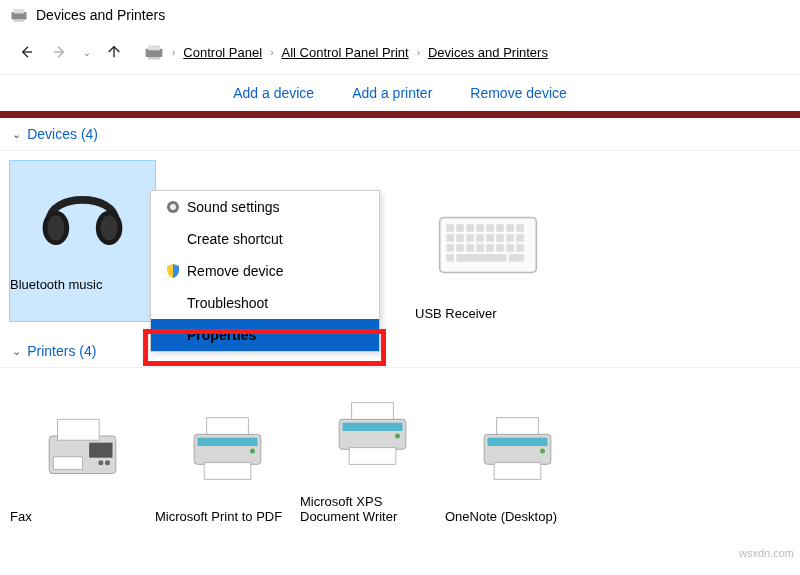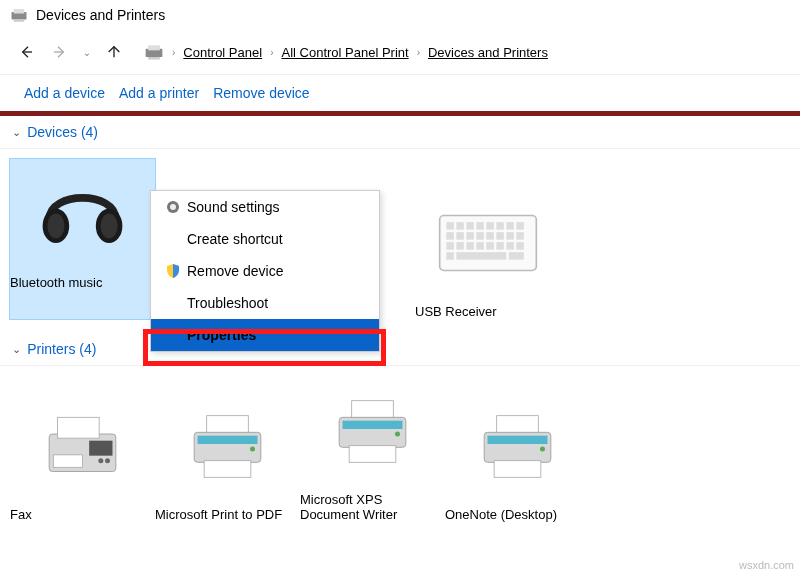--- a/index.html
+++ b/index.html
@@ -7,36 +7,36 @@
 .titlebar { display: flex; align-items: center; gap: 8px; padding: 6px 10px; font-size: 14px; }
 .titlebar-icon { width: 18px; height: 18px; }
 .navbar { display: flex; align-items: center; gap: 6px; padding: 8px 12px; border-bottom: 1px solid #eee; }
 .nav-arrow { width: 28px; height: 28px; display: flex; align-items: center; justify-content: center; color: #666; font-size: 16px; border-radius: 3px; }
 .nav-arrow.active { color: #222; }
 .nav-up { width: 28px; height: 28px; display: flex; align-items: center; justify-content: center; }
 .breadcrumb { display: flex; align-items: center; gap: 4px; margin-left: 10px; }
 .bc-icon { width: 20px; height: 20px; margin-right: 4px; }
 .bc-item { padding: 2px 4px; text-decoration: underline; }
 .bc-sep { color: #888; font-size: 10px; }
-.toolbar { display: flex; gap: 14px; padding: 10px 24px; border-bottom: 5px solid #7f1d1d; }
+.toolbar { display: flex; gap: 38px; padding: 10px 24px; border-bottom: 7px solid #7f1d1d; justify-content: center; }
 .tool-link { color: #0a63c9; font-size: 14px; }
 .section-header { display: flex; align-items: center; gap: 6px; padding: 8px 12px; border-bottom: 1px solid #f0f0f0; }
 .chev { color: #555; font-size: 11px; }
 .section-title { color: #0a63c9; font-size: 14px; }
 .device-row { display: flex; gap: 0; padding: 10px 10px 14px; align-items: flex-end; }
 .device { width: 145px; text-align: left; font-size: 13px; }
 .device .icon-wrap { height: 110px; display: flex; align-items: center; justify-content: center; }
 .device .label { margin-top: 6px; }
 .device.selected { background: #cce8ff; outline: 1px solid #99d1ff; height:160px;}
 .context-menu { position: absolute; left: 150px; top: 190px; width: 230px; background: #fff; border: 1px solid #ccc; box-shadow: 2px 2px 6px rgba(0,0,0,0.15); z-index: 10; padding-bottom: 0; }
 .menu-item { display: flex; align-items: center; gap: 6px; padding: 8px 12px 8px 14px; font-size: 14px; }
 .menu-item .mi-icon { width: 16px; height: 16px; flex-shrink: 0; }
 .menu-item.highlighted { background: #0a63c9; color: #000000; font-weight: 700; }
 .red-box { position: absolute; border: 5px solid #ff1a1a; z-index: 11; pointer-events: none; }
-.watermark { position: absolute; right: 6px; bottom: 4px; color: #bbb; font-size: 11px; }
+.watermark { position: absolute; right: 6px; bottom: 16px; color: #bbb; font-size: 11px; }
 </style>
 </head>
 <body>
 
 <div class="titlebar">
   <svg class="titlebar-icon" viewBox="0 0 24 24">
     <rect x="2" y="8" width="20" height="10" rx="1" fill="#8a8a8a"></rect>
       <rect x="5" y="4" width="14" height="6" fill="#ddd"></rect>
       <rect x="5" y="18" width="14" height="3" fill="#ccc"></rect>
   </svg>

